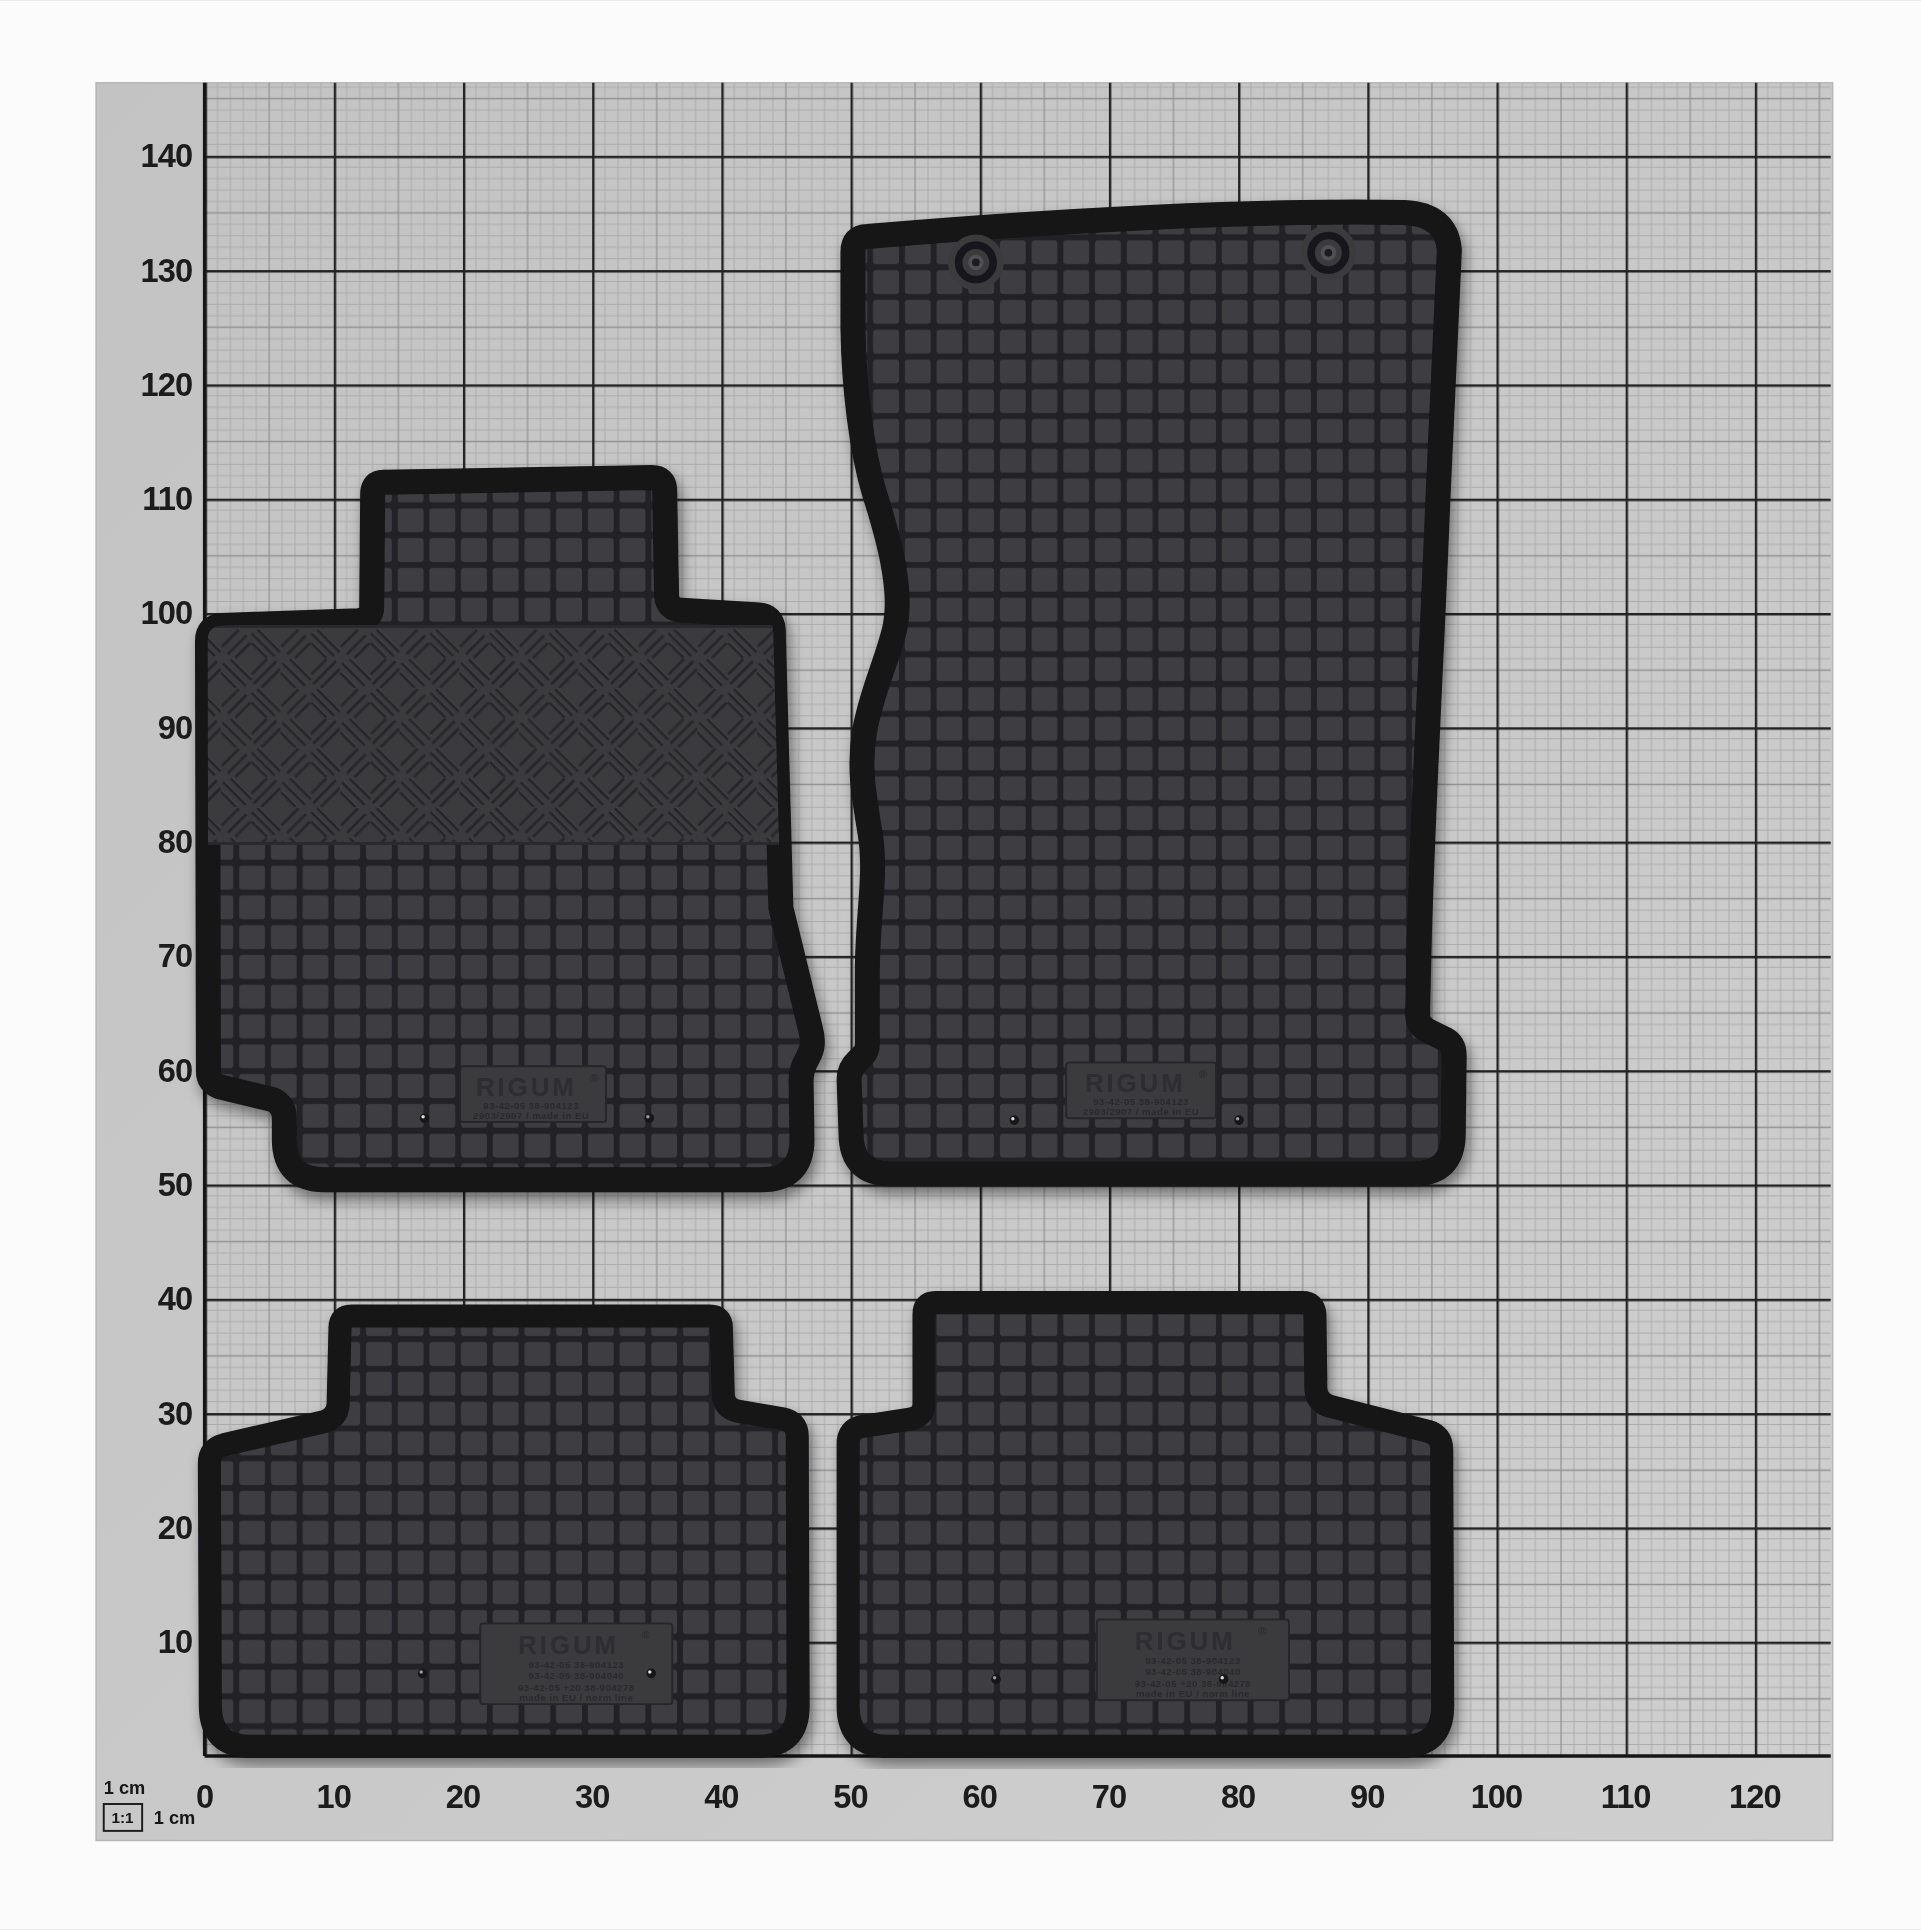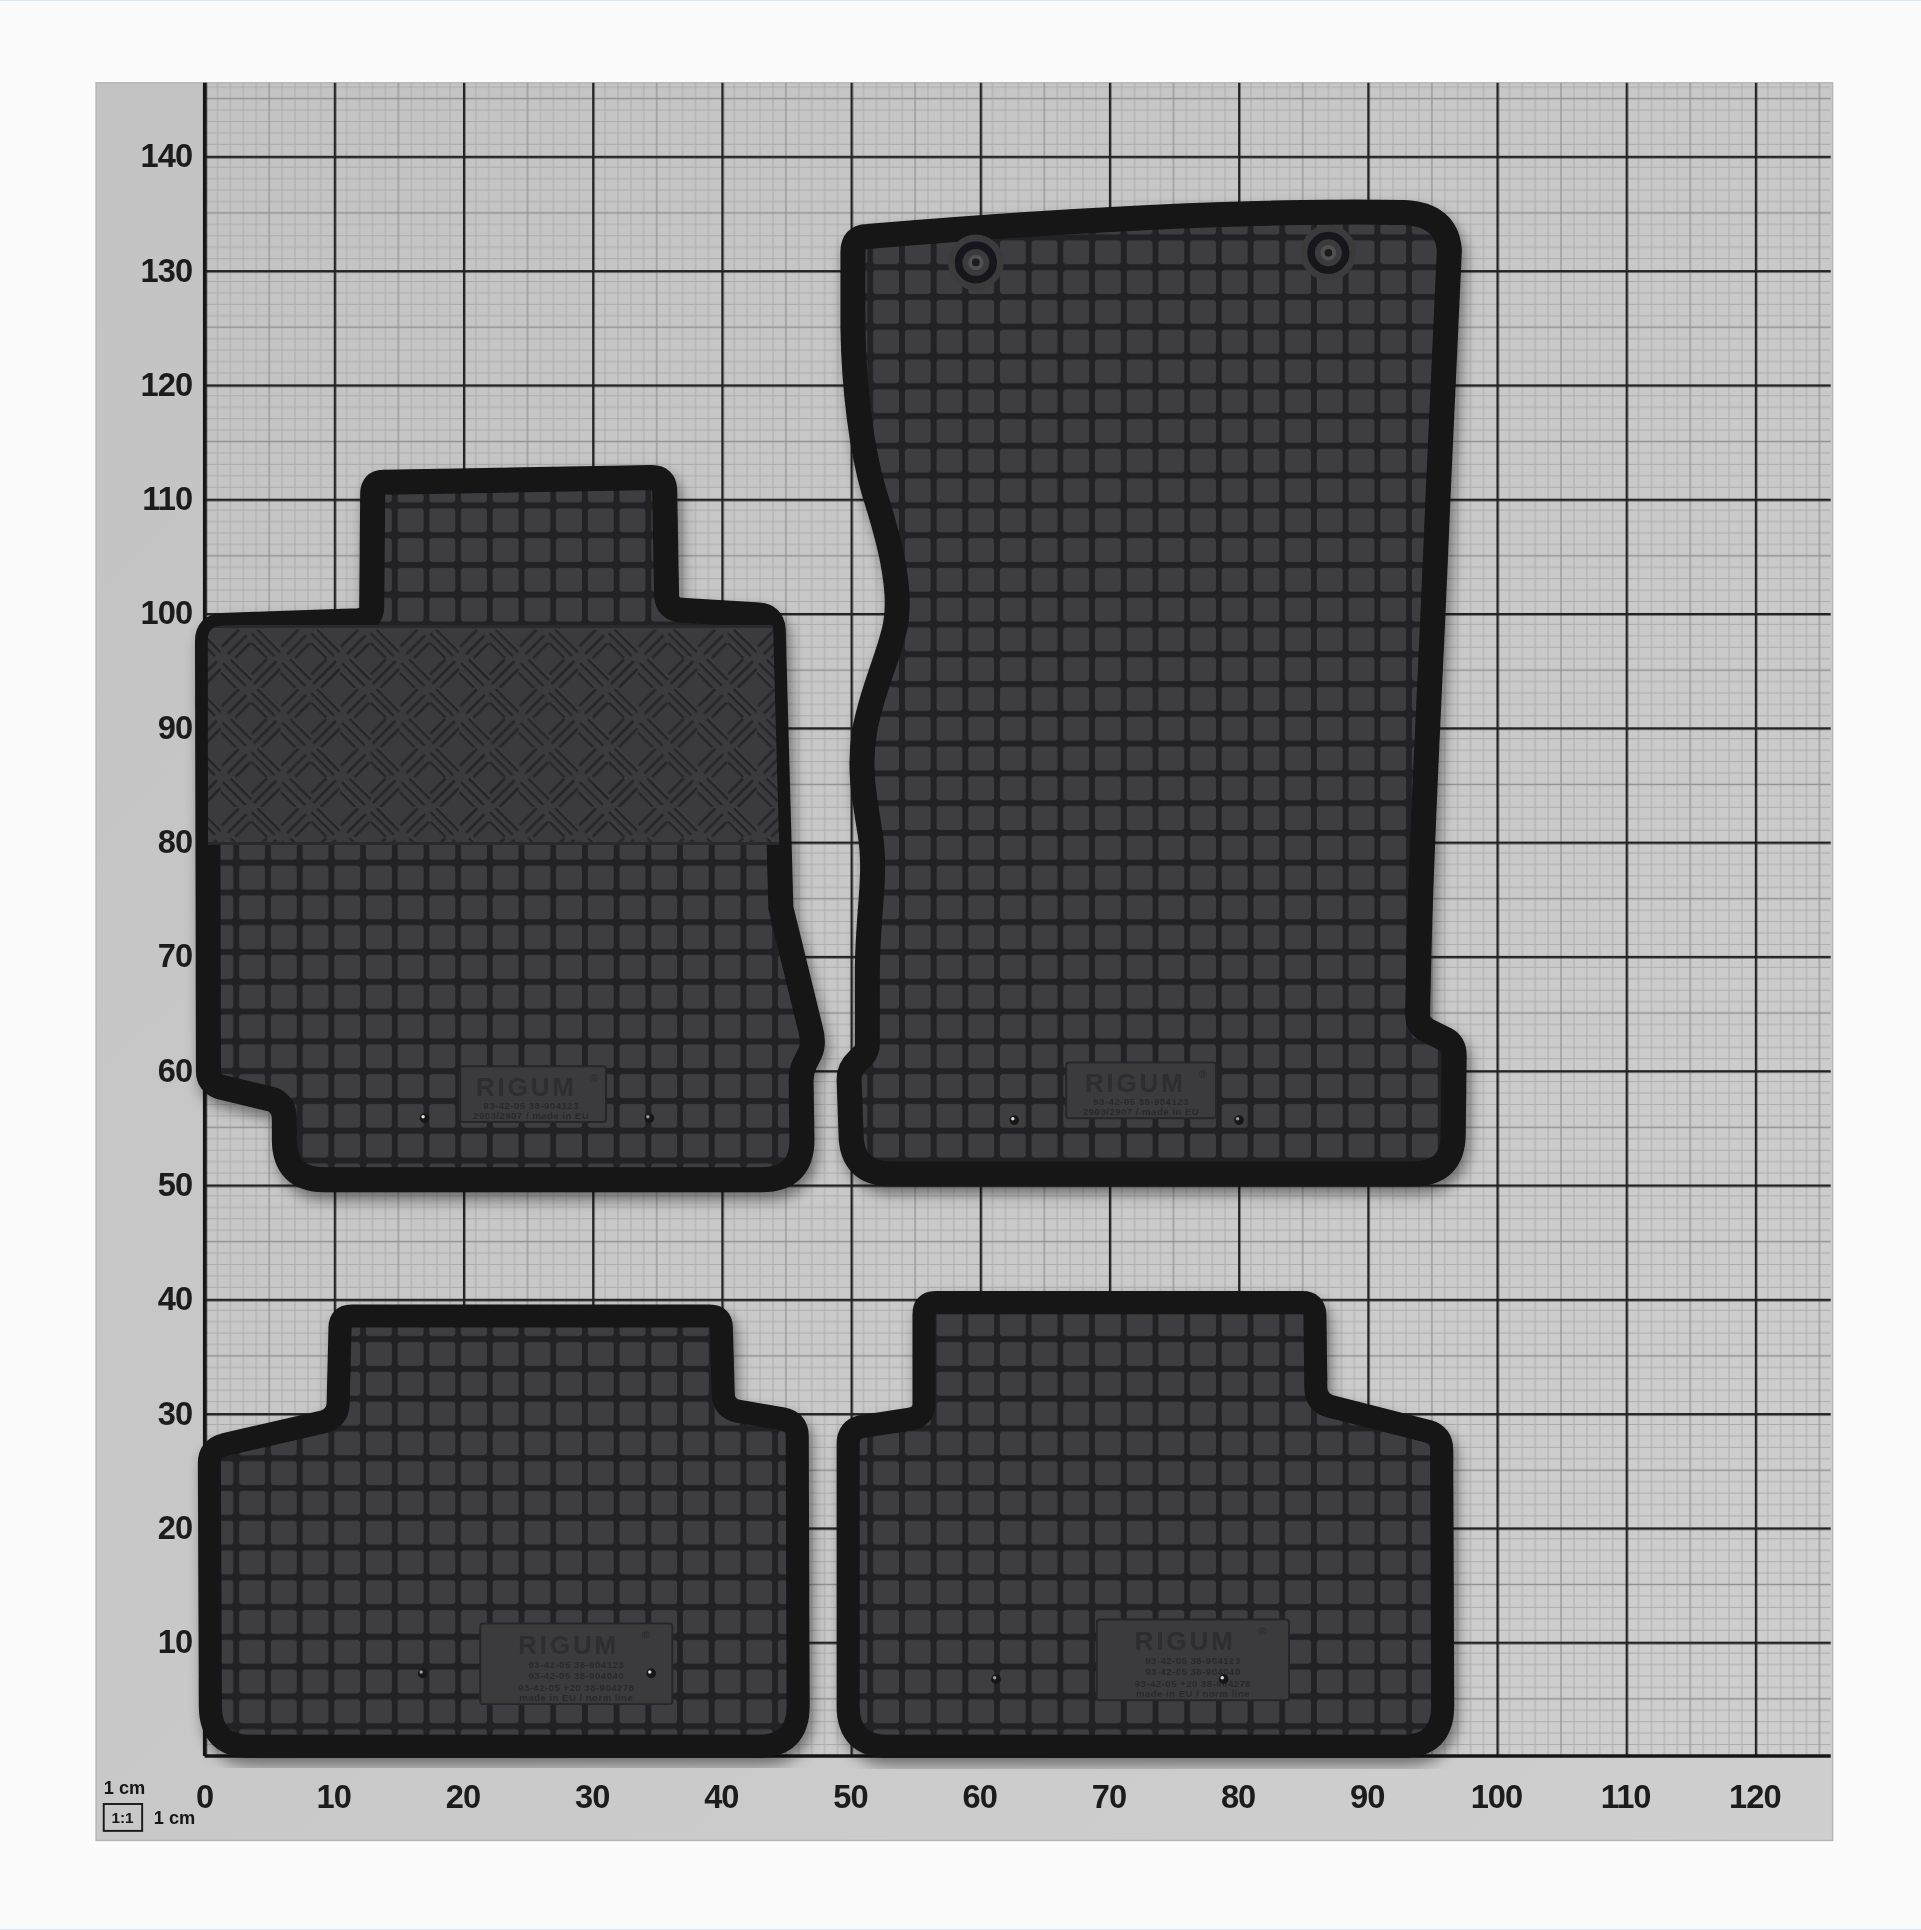--- a/index.html
+++ b/index.html
@@ -1,16 +1,16 @@
 <!DOCTYPE html>
 <html><head>
 <meta charset="utf-8">
 <style>
   html,body{margin:0;padding:0;background:#ffffff;}
-  .stage{position:relative;width:1921px;height:1930px;background:#3b82f6;overflow:hidden;
+  .stage{position:relative;width:1921px;height:1930px;background:#a3a3a3;overflow:hidden;
          font-family:"Liberation Sans",sans-serif;}
   svg{display:block}
   .tick{font:bold 34px "Liberation Sans",sans-serif;fill:#1c1c1c;letter-spacing:-1px;}
   .legend-txt{font:bold 19px "Liberation Sans",sans-serif;fill:#161616;}
   .legend-ratio{font:bold 16px "Liberation Sans",sans-serif;fill:#161616;}
   .brand-txt{font:bold 27px "Liberation Sans",sans-serif;fill:#2d2d30;letter-spacing:3px;}
   .brand-reg{font:bold 12px "Liberation Sans",sans-serif;fill:#2d2d30;}
   .plate-line{font:bold 10px "Liberation Sans",sans-serif;fill:#2b2b2e;letter-spacing:.5px;}
 </style>
 </head>

